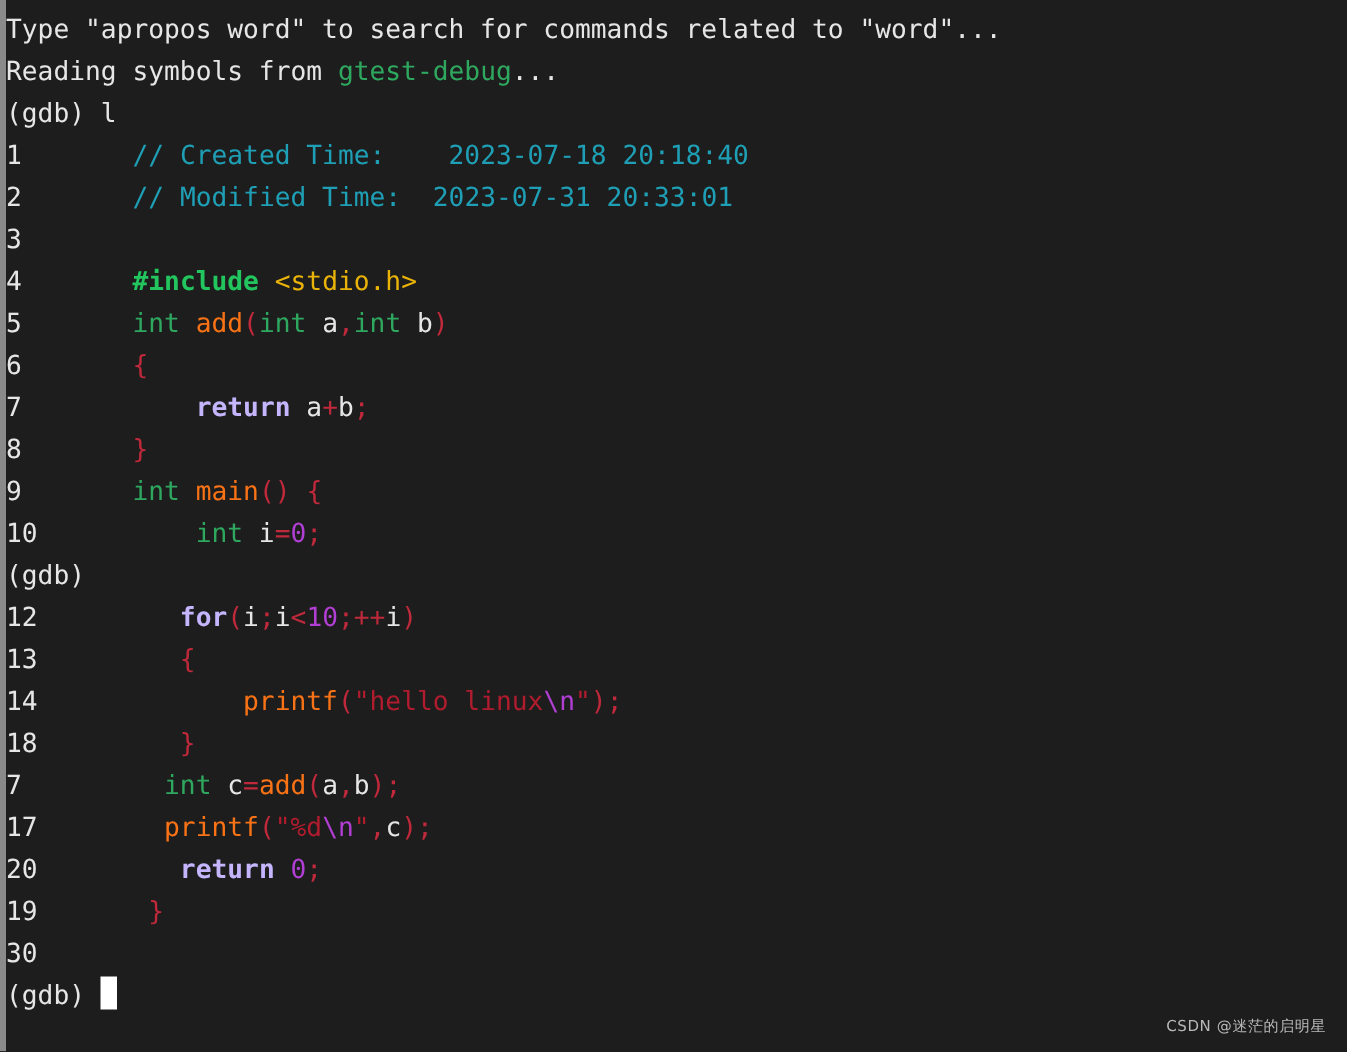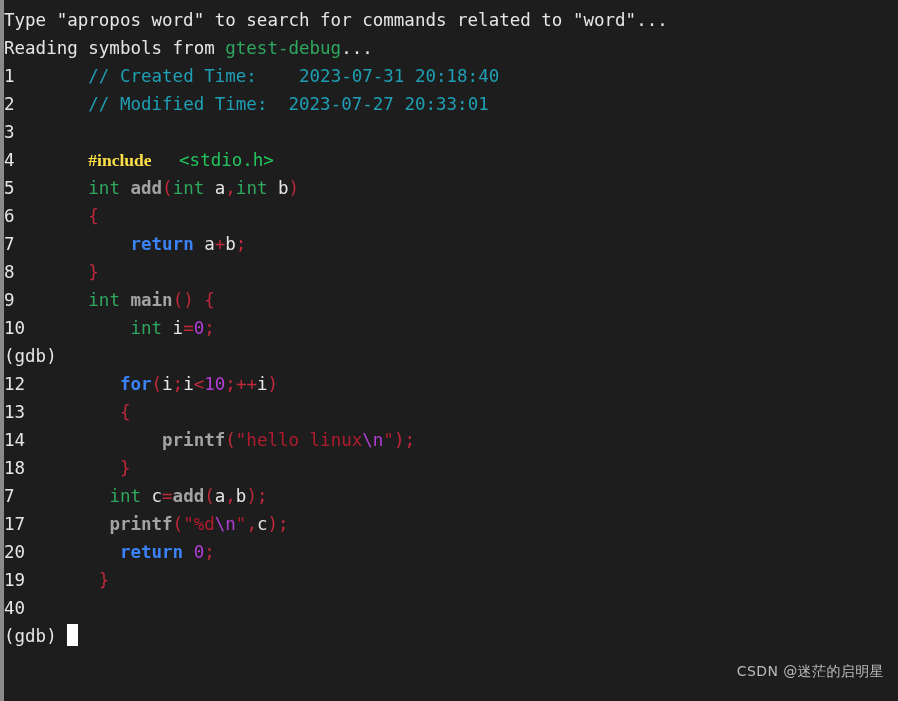--- a/index.html
+++ b/index.html
@@ -39,65 +39,66 @@
     white-space: pre;
     color: #e6e6e6;
   }
   .lineno {
     display: inline-block;
     color: #e6e6e6;
   }
   
   .t-plain    { color: #e6e6e6; }
   .t-comment  { color: #1f9fb5; }
-  .t-preproc  { color: #fde047; font-weight: bold; font-family: Liberation Serif, serif; }
-  .t-header   { color: #22c55e; margin-left: 17px; }
+  .t-preproc  { color: #22c55e; font-weight: bold; }
+  .t-header   { color: #eab308; }
   .t-type     { color: #2fa85f; }
-  .t-fname    { color: #a3a3a3; font-weight: bold; }
+  .t-fname    { color: #f97316; font-weight: normal; }
   .t-punct    { color: #c0293b; }
-  .t-keyword  { color: #3b82f6; font-weight: bold; }
+  .t-keyword  { color: #c4b5fd; font-weight: bold; }
   .t-number   { color: #b13fd4; }
   .t-string   { color: #b01c2e; }
   .t-escape   { color: #b13fd4; }
   .t-prompt   { color: #e6e6e6; }
   .t-symbol   { color: #2fa85f; margin-top: 12px; }
   #cursor {
     display: inline-block;
     width: 11px;
     height: 22px;
     background: #ffffff;
     vertical-align: -4px;
   }
   #watermark {
     position: absolute;
     right: 14px;
-    bottom: 16px;
+    bottom: 2px;
     color: #b9b9b9;
     font-family: "DejaVu Sans", "Liberation Sans", sans-serif;
-    font-size: 14px;
+    font-size: 10px;
     letter-spacing: 0.4px;
   }
 </style>
 </head>
 <body>
 
 <div id="terminal">
 
   <div id="left-border"></div>
 
   <div id="screen">
 
     <div class="row"><span class="t-plain">Type "apropos word" to search for commands related to "word"...</span></div>
 
     <div class="row"><span class="t-plain">Reading symbols from </span><span class="t-symbol">gtest-debug</span><span class="t-plain">...</span></div>
 
+    <div class="row"><span class="t-prompt">(gdb) </span><span class="t-plain">l</span></div>
 
-    <div class="row"><span class="lineno">1</span><span class="t-plain">       </span><span class="t-comment">// Created Time:</span><span class="t-comment">    </span><span class="t-comment">2023-07-31 20:18:40</span></div>
+    <div class="row"><span class="lineno">1</span><span class="t-plain">       </span><span class="t-comment">// Created Time:</span><span class="t-comment">    </span><span class="t-comment">2023-07-18 20:18:40</span></div>
 
-    <div class="row"><span class="lineno">2</span><span class="t-plain">       </span><span class="t-comment">// Modified Time:</span><span class="t-comment">  </span><span class="t-comment">2023-07-27 20:33:01</span></div>
+    <div class="row"><span class="lineno">2</span><span class="t-plain">       </span><span class="t-comment">// Modified Time:</span><span class="t-comment">  </span><span class="t-comment">2023-07-31 20:33:01</span></div>
 
     <div class="row"><span class="lineno">3</span></div>
 
     <div class="row"><span class="lineno">4</span><span class="t-plain">       </span><span class="t-preproc">#include</span><span class="t-plain"> </span><span class="t-header">&lt;stdio.h&gt;</span></div>
 
     <div class="row"><span class="lineno">5</span><span class="t-plain">       </span><span class="t-type">int</span><span class="t-plain"> </span><span class="t-fname">add</span><span class="t-punct">(</span><span class="t-type">int</span><span class="t-plain"> a</span><span class="t-punct">,</span><span class="t-type">int</span><span class="t-plain"> b</span><span class="t-punct">)</span></div>
 
     <div class="row"><span class="lineno">6</span><span class="t-plain">       </span><span class="t-punct">{</span></div>
 
     <div class="row"><span class="lineno">7</span><span class="t-plain">           </span><span class="t-keyword">return</span><span class="t-plain"> a</span><span class="t-punct">+</span><span class="t-plain">b</span><span class="t-punct">;</span></div>
@@ -120,21 +121,21 @@
     <div class="row"><span class="lineno">18</span><span class="t-plain">         </span><span class="t-punct">}</span></div>
 
     <div class="row"><span class="lineno">7</span><span class="t-plain">         </span><span class="t-type">int</span><span class="t-plain"> c</span><span class="t-punct">=</span><span class="t-fname">add</span><span class="t-punct">(</span><span class="t-plain">a</span><span class="t-punct">,</span><span class="t-plain">b</span><span class="t-punct">)</span><span class="t-punct">;</span></div>
 
     <div class="row"><span class="lineno">17</span><span class="t-plain">        </span><span class="t-fname">printf</span><span class="t-punct">(</span><span class="t-string">"%d</span><span class="t-escape">\n</span><span class="t-string">"</span><span class="t-punct">,</span><span class="t-plain">c</span><span class="t-punct">)</span><span class="t-punct">;</span></div>
 
     <div class="row"><span class="lineno">20</span><span class="t-plain">         </span><span class="t-keyword">return</span><span class="t-plain"> </span><span class="t-number">0</span><span class="t-punct">;</span></div>
 
     <div class="row"><span class="lineno">19</span><span class="t-plain">       </span><span class="t-punct">}</span></div>
 
-    <div class="row"><span class="lineno">40</span></div>
+    <div class="row"><span class="lineno">30</span></div>
 
     <div class="row"><span class="t-prompt">(gdb) </span><span id="cursor"></span></div>
 
   </div>
 
   <div id="watermark">CSDN @迷茫的启明星</div>
 
 </div>
 
 </body></html>

